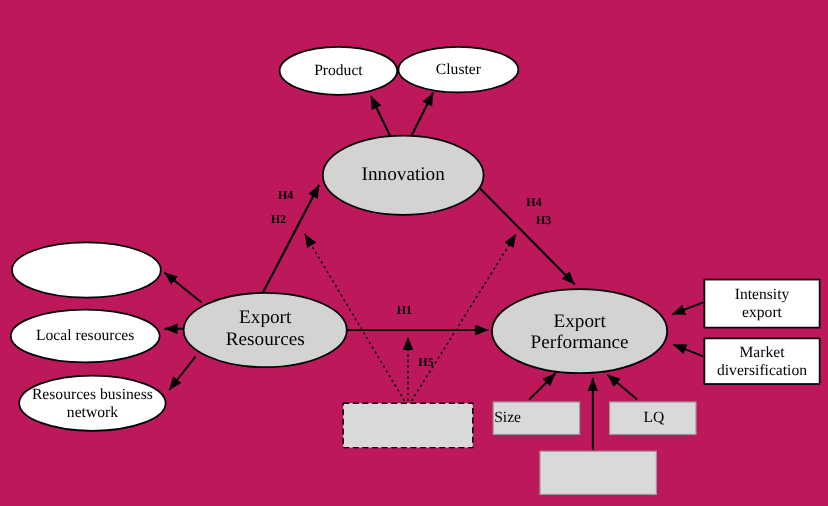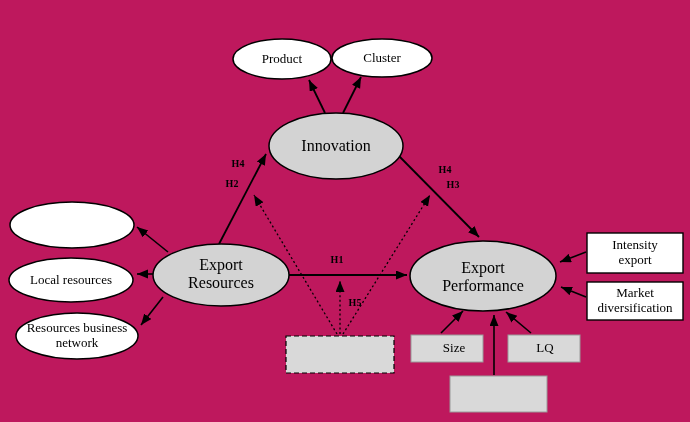--- a/index.html
+++ b/index.html
@@ -90,21 +90,21 @@
 Resources</div>
   <div class="lbl big" style="left:483px;top:277px">Export
 Performance</div>
   <div class="lbl" style="left:71px;top:280px">Local resources</div>
   <div class="lbl" style="left:77px;top:336px">Resources business
 network</div>
   <div class="lbl" style="left:635px;top:253px">Intensity
 export</div>
   <div class="lbl" style="left:635px;top:301px">Market
 diversification</div>
-  <div class="lbl" style="left:454px;top:348px">Size</div>
+  <div class="lbl" style="left:423px;top:348px">Size</div>
   <div class="lbl" style="left:545px;top:348px">LQ</div>
 
   <div class="lbl hyp" style="left:238px;top:164px">H4</div>
   <div class="lbl hyp" style="left:232px;top:184px">H2</div>
   <div class="lbl hyp" style="left:445px;top:170px">H4</div>
   <div class="lbl hyp" style="left:453px;top:185px">H3</div>
   <div class="lbl hyp" style="left:337px;top:260px">H1</div>
   <div class="lbl hyp" style="left:355px;top:303px">H5</div>
 
 </div>

